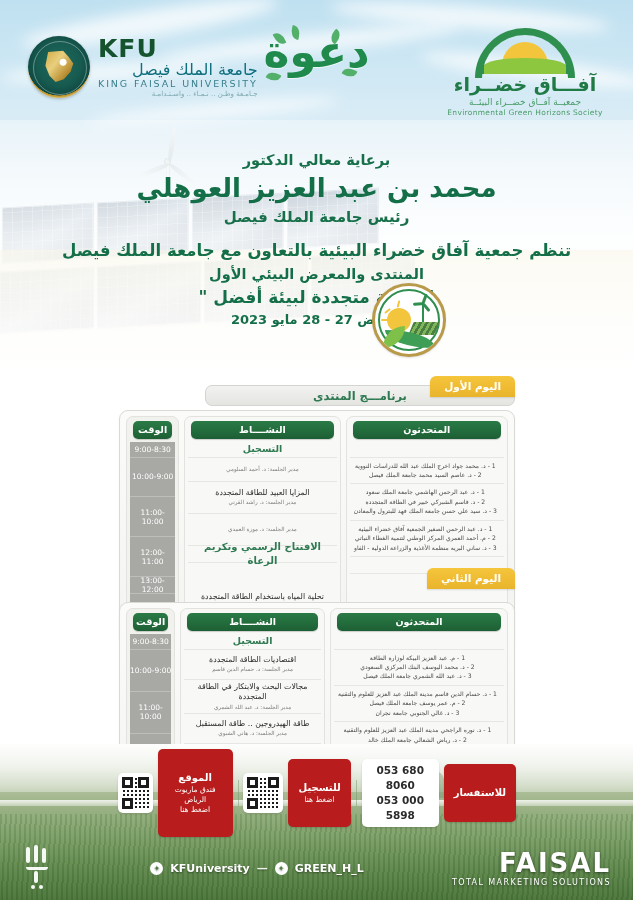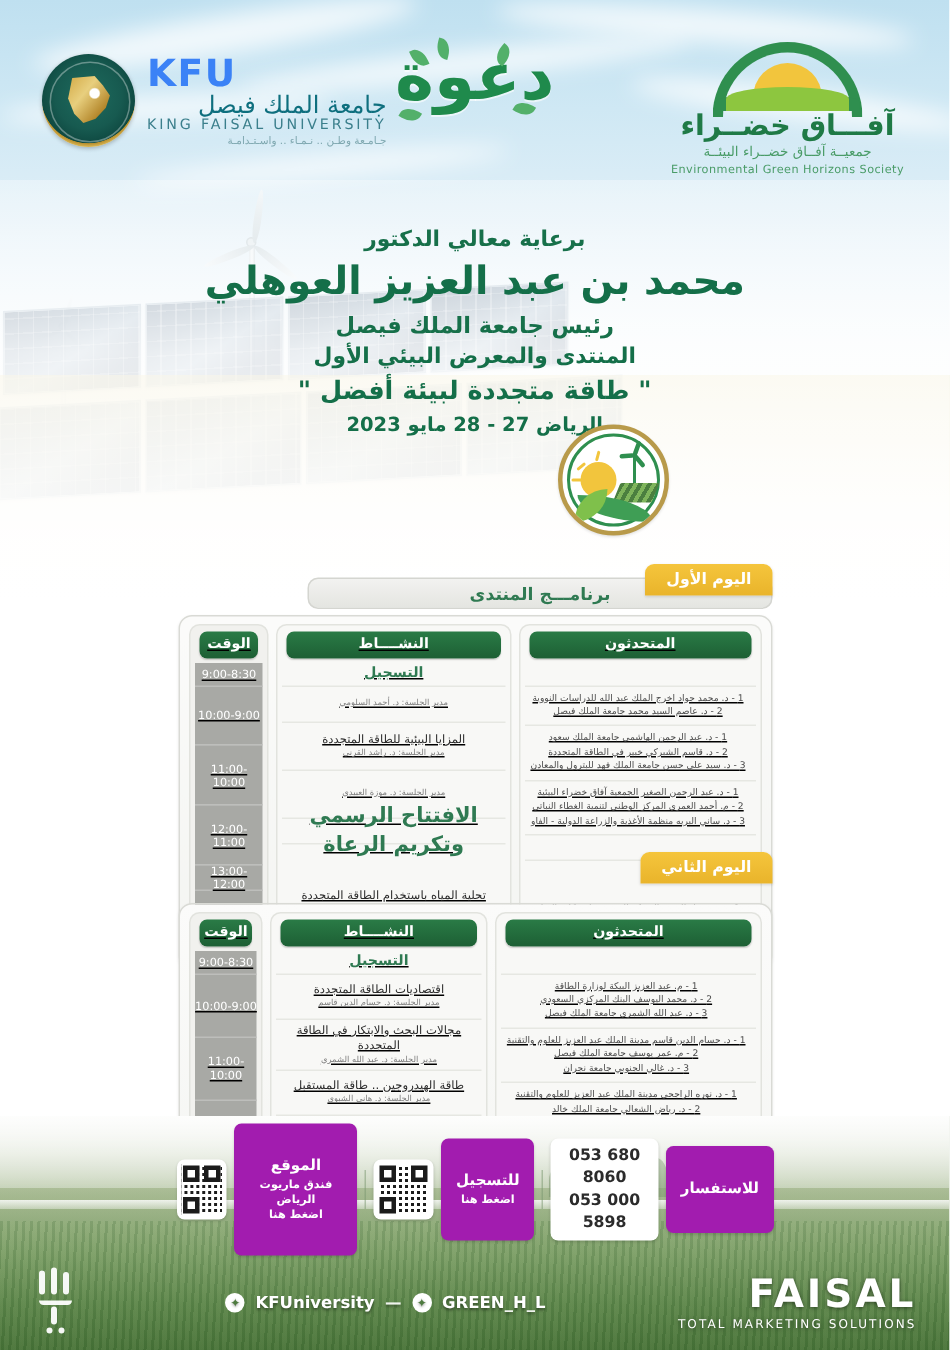--- a/index.html
+++ b/index.html
@@ -118,21 +118,21 @@
       radial-gradient(circle at 62% 38%,#ffffff 0 3px,rgba(255,255,255,0) 4px),
       linear-gradient(130deg,#cfa23a,#e8cf7e 40%,#b3862a 75%);
     clip-path:polygon(18% 8%,62% 4%,78% 22%,92% 42%,84% 66%,64% 88%,40% 96%,22% 78%,10% 48%);
   }
   .kfu-seal::after{
     content:"";position:absolute;left:50%;top:50%;
     width:52px;height:52px;margin:-26px 0 0 -26px;border-radius:50%;
     border:1px solid rgba(255,255,255,.35);
   }
   .kfu-text { display:flex;flex-direction:column;line-height:1; }
-  .kfu-abbr { font-size:25px;font-weight:bold;color:#3b82f6;letter-spacing:1px; }
+  .kfu-abbr { font-size:25px;font-weight:bold;color:#14532d;letter-spacing:1px; }
   .kfu-ar { font-size:16px;color:#0e6f7e;direction:rtl;margin-top:1px; }
   .kfu-en { font-size:9.5px;color:#3b7f8c;letter-spacing:1.9px;margin-top:1px; }
   .kfu-tag { font-size:7px;color:#7fa8b0;letter-spacing:.6px;direction:rtl;margin-top:2px; }
 
   .dawa {
     position:absolute; left:50%; top:30px; transform:translateX(-50%);
     width:120px; text-align:center;
   }
   .dawa-word{
     font-size:44px;font-weight:bold;color:#1f8a4c;
@@ -237,21 +237,21 @@
   .tbl{
     position:relative;
     margin-top:4px;
     background:linear-gradient(180deg,#fbfbfa,#f3f4f1);
     border:1px solid #d9dad5;
     border-radius:9px;
     padding:5px 6px 7px;
     display:flex; gap:5px;
     box-shadow:0 1px 2px rgba(0,0,0,.06);
   }
-  .col{ display:flex;flex-direction:column;text-decoration:underline; }
+  .col{ display:flex;flex-direction:column; }
   .col-time{ width:60px; }
   .col-act { width:176px; }
   .col-spk { flex:1; }
 
   .col-inner{
     background:#f8f8f6; border:1px solid #e2e3de; border-radius:7px;
     padding:4px 3px 4px; height:100%;
     display:flex;flex-direction:column;
   }
   .col-inner.time-inner{ background:#f1f1ee; }
@@ -292,26 +292,26 @@
   }
 
   
   .cta{
     position:absolute; left:118px; top:772px; width:398px; height:42px;
     display:flex; align-items:center; justify-content:space-between;
     direction:rtl;
   }
   .cta-group{ display:flex;align-items:center;gap:5px; }
   .cta-pill{
-    background:#a21caf; color:#ffffff; border-radius:5px;
+    background:#b91c1c; color:#ffffff; border-radius:5px;
     padding:22px 10px; font-size:10px;font-weight:bold;text-align:center;
     line-height:1.35;
     box-shadow:0 1px 2px rgba(0,0,0,.15);
   }
-  .cta-pill .sub{ font-size:7.5px;font-weight:bold;display:block; }
+  .cta-pill .sub{ font-size:7.5px;font-weight:normal;display:block; }
   .cta-phones{
     background:#ffffff;border-radius:5px;padding:4px 9px;
     font-size:10.5px;font-weight:bold;color:#2b2b2b;line-height:1.45;
     direction:ltr; text-align:center;
     box-shadow:0 1px 2px rgba(0,0,0,.15);
   }
   .qr{
     width:40px;height:40px;background:#ffffff;border-radius:5px;
     padding:3px; box-shadow:0 1px 2px rgba(0,0,0,.15);
   }
@@ -436,20 +436,21 @@
       <div class="agh-ar">آفـــاق خضــراء</div>
       <div class="agh-ar2">جمعيــة آفــاق خضــراء البيئــة</div>
       <div class="agh-en">Environmental Green Horizons Society</div>
     </div>
   </div>
 
   <div class="titleblock">
     <div class="t-under">برعاية معالي الدكتور</div>
     <div class="t-name">محمد بن عبد العزيز العوهلي</div>
     <div class="t-role">رئيس جامعة الملك فيصل</div>
+    <div class="t-org">تنظم جمعية آفاق خضراء البيئية بالتعاون مع جامعة الملك فيصل</div>
     <div class="t-forum">المنتدى والمعرض البيئي الأول</div>
     <div class="t-slogan">" طاقة متجددة لبيئة أفضل "</div>
     <div class="t-date">الرياض 27 - 28 مايو  2023</div>
   </div>
 
   <div class="forum-logo">
     <div class="fl-ring"></div>
     <div class="fl-sun"></div>
     <div class="fl-ray" style="left:6px;top:33px;width:8px;"></div>
     <div class="fl-ray" style="left:9px;top:24px;width:7px;transform:rotate(-40deg);"></div>
@@ -516,30 +517,30 @@
 
           <div class="tcell" style="height:16px;justify-content:center;">
             <div class="act-title" style="color:#2f7a52;font-weight:bold;font-size:9.5px;">التسجيل</div>
           </div>
 
           <div class="tcell" style="min-height:24px;">
             <div class="act-mod">مدير الجلسة: د. أحمد السلومي</div>
           </div>
 
           <div class="tcell" style="min-height:32px;">
-            <div class="act-title">المزايا البيئية للطاقة المتجددة</div>
+            <div class="act-title">المزايا العبيد للطاقة المتجددة</div>
             <div class="act-mod">مدير الجلسة: د. راشد القرني</div>
           </div>
 
           <div class="tcell" style="min-height:32px;">
             <div class="act-mod">مدير الجلسة: د. موزة العبيدي</div>
           </div>
 
           <div class="tcell" style="height:17px;justify-content:center;">
-            <div class="act-title" style="color:#2f7a52;font-weight:bold;font-size:14px;">الافتتاح الرسمي وتكريم الرعاة</div>
+            <div class="act-title" style="color:#2f7a52;font-weight:bold;font-size:10px;">الافتتاح الرسمي وتكريم الرعاة</div>
           </div>
 
           <div class="tcell" style="min-height:30px;">
             <div class="act-title">تحلية المياه باستخدام الطاقة المتجددة</div>
             <div class="act-mod">مدير الجلسة: د. عباس العبيد</div>
           </div>
         </div>
       </div>
 
       <div class="col col-time">

